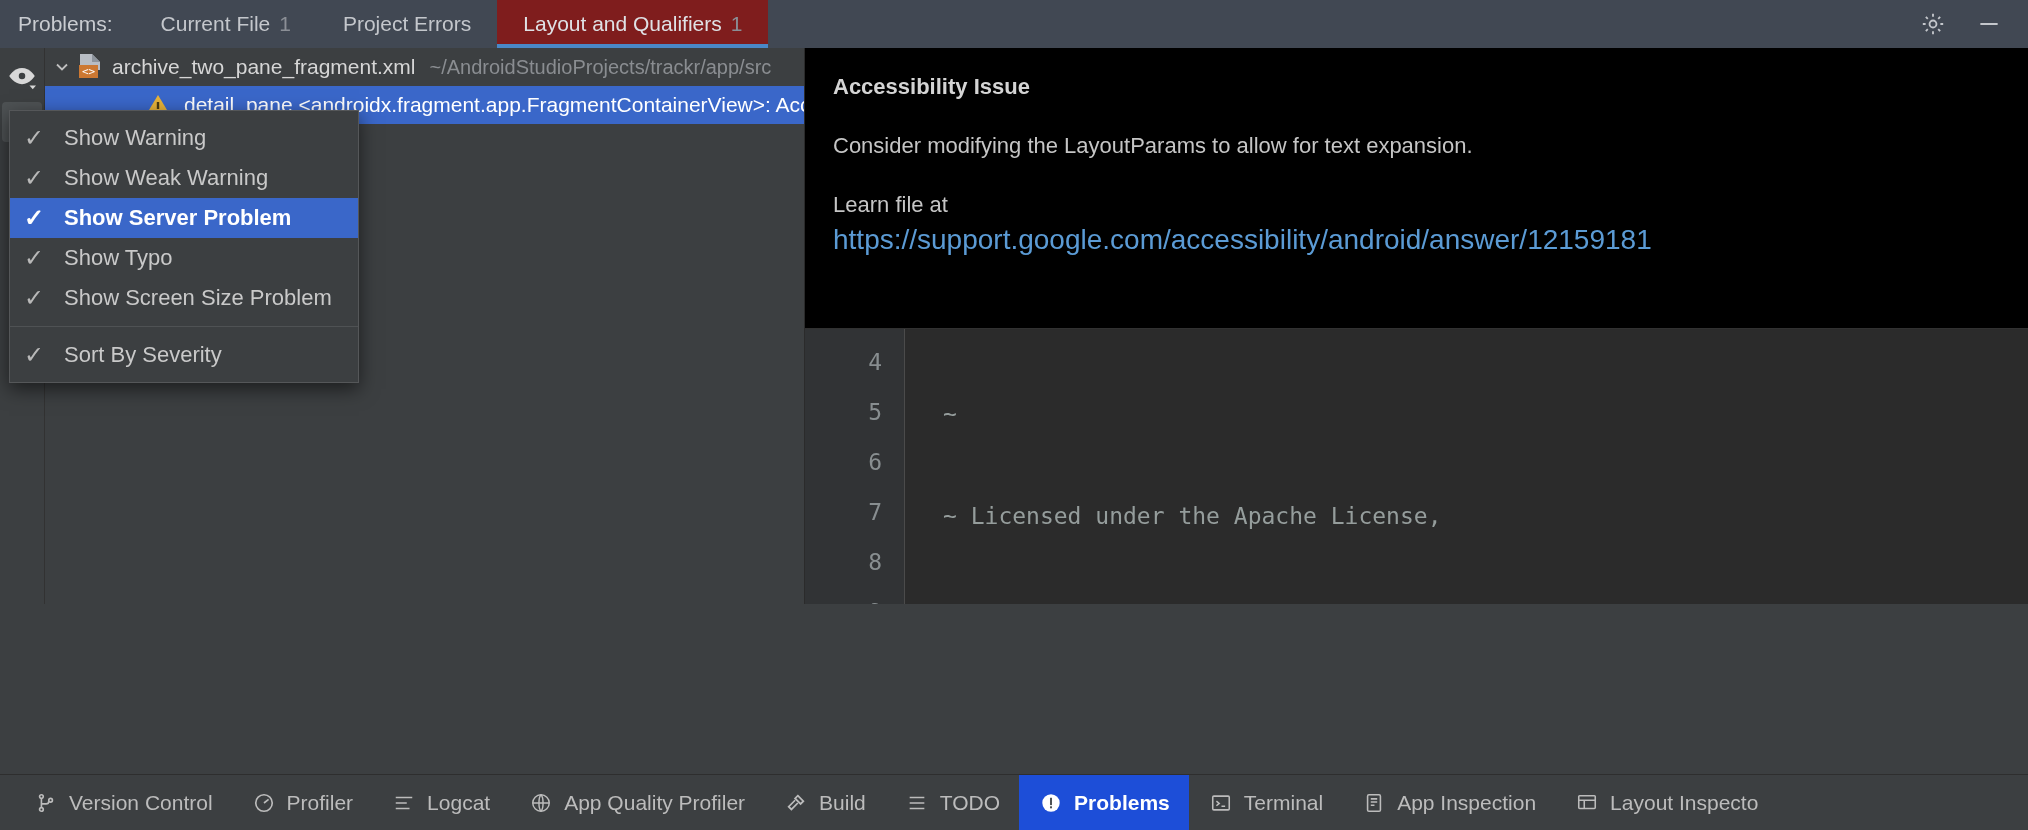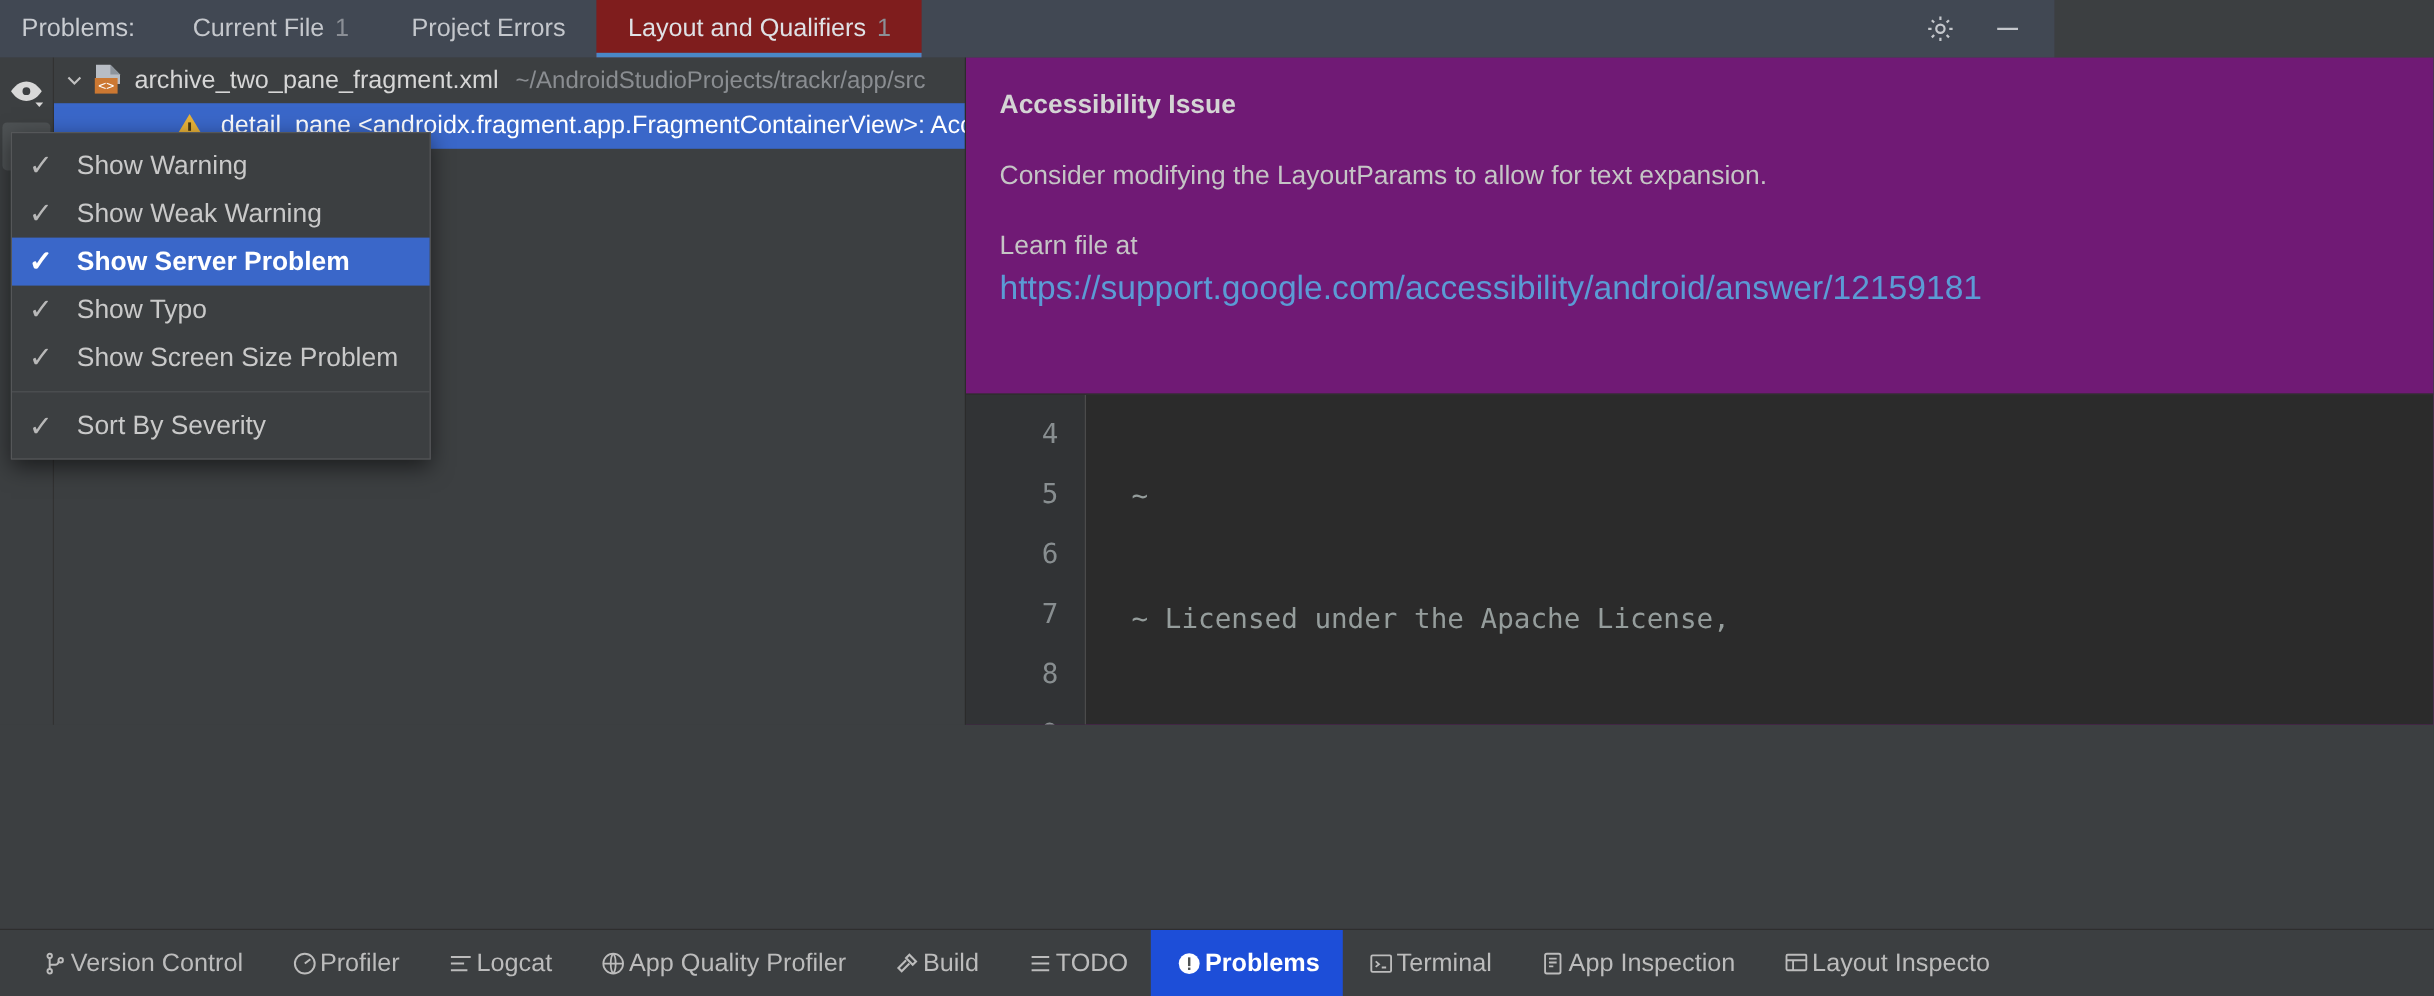--- a/index.html
+++ b/index.html
@@ -7,21 +7,21 @@
   body {
     background:#3c3f41;
     font-family:"Liberation Sans", sans-serif;
     color:#bbbbbb;
     -webkit-font-smoothing:antialiased;
   }
   #root { position:relative; width:2028px; height:830px; background:#3c3f41; }
 
   
   .tabbar {
-    position:absolute; left:0; top:0; width:1712px; height:48px;
+    position:absolute; left:0; top:0; width:2028px; height:48px;
     background:#414853;
     display:flex; align-items:stretch;
   }
   .tabbar-label {
     display:flex; align-items:center;
     padding:0 22px 0 18px;
     font-size:21px; color:#c9ccd1; white-space:nowrap;
   }
   .tab {
     display:flex; align-items:center; gap:9px;
@@ -81,21 +81,21 @@
     width:26px; height:26px; display:flex; align-items:center; justify-content:center;
     flex:none; margin-right:2px;
   }
   .xmlicon { width:26px; height:28px; flex:none; margin-right:9px; position:relative; }
   .filename { margin-right:14px; }
   .filepath { color:#8a8d91; font-size:20px; }
   .warnicon { width:26px; height:24px; flex:none; margin-right:13px; }
 
   
   .details {
-    flex:1; background:#701a75; position:relative; overflow:hidden;
+    flex:1; background:#000000; position:relative; overflow:hidden;
     display:flex; flex-direction:column;
   }
   .details-top { padding:26px 28px 0 28px; height:280px; }
   .details-title {
     font-size:22px; font-weight:bold; color:#d4d4d4; margin-bottom:30px;
   }
   .details-body { font-size:22px; color:#c5c5c5; line-height:1.45; margin-bottom:30px; }
   .details-learn { font-size:22px; color:#c5c5c5; margin-bottom:6px; }
   .details-link {
     font-size:28px; color:#5b9bd5; text-decoration:none; word-break:break-all; cursor:default;
@@ -139,21 +139,21 @@
   .menu-sep { height:1px; background:#4f5254; margin:8px 0; }
 
   
   .statusbar {
     position:absolute; left:0; bottom:0; width:2028px; height:56px;
     background:#3c3f41; border-top:1px solid #2e2e2e;
     display:flex; align-items:center; padding-left:14px;
     overflow:hidden;
   }
   .sb-item {
-    display:flex; align-items:center; gap:0;
+    display:flex; align-items:center; gap:10px;
     padding:0 19px; height:56px; font-size:21px; color:#bcbcbc;
     white-space:nowrap; cursor:default;
   }
   .sb-item.active { background:#1d4ed8; color:#ffffff; font-weight:bold; }
   .sb-ico { width:26px; height:26px; flex:none; display:flex; align-items:center; justify-content:center; }
 </style>
 </head>
 <body>
 
 <div id="root">

